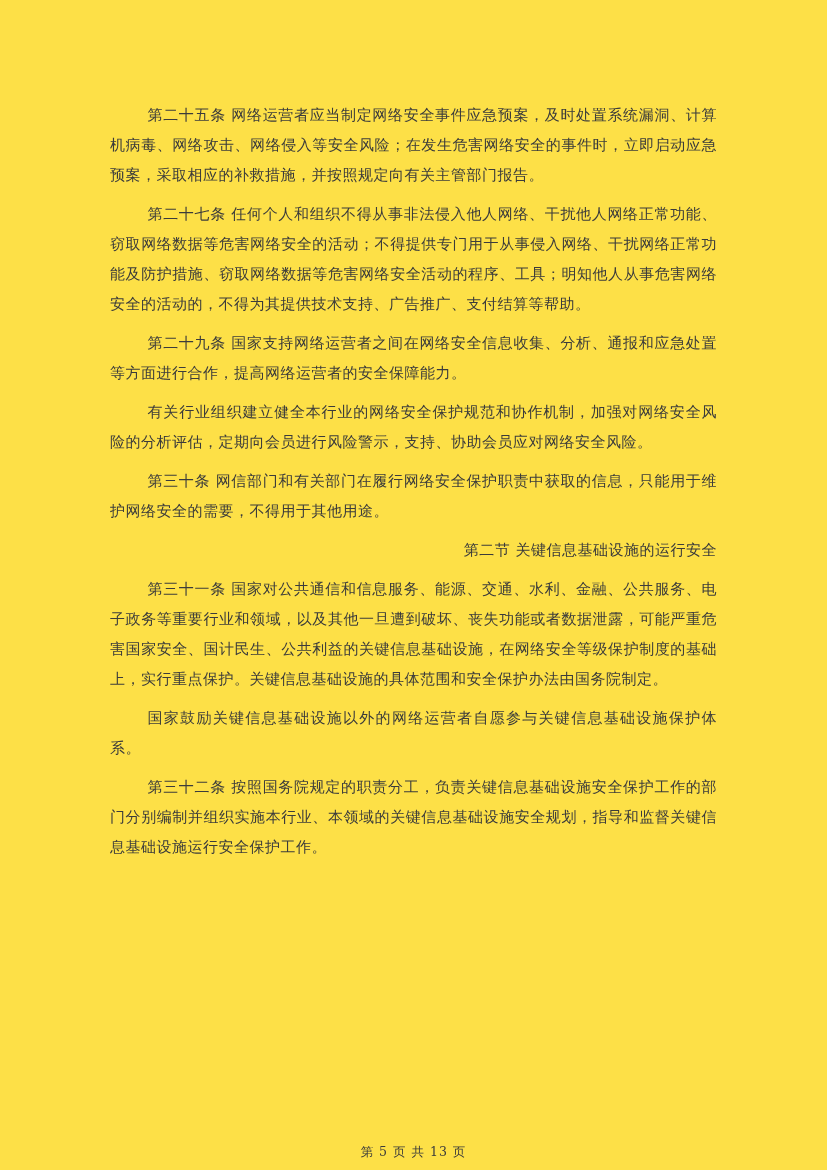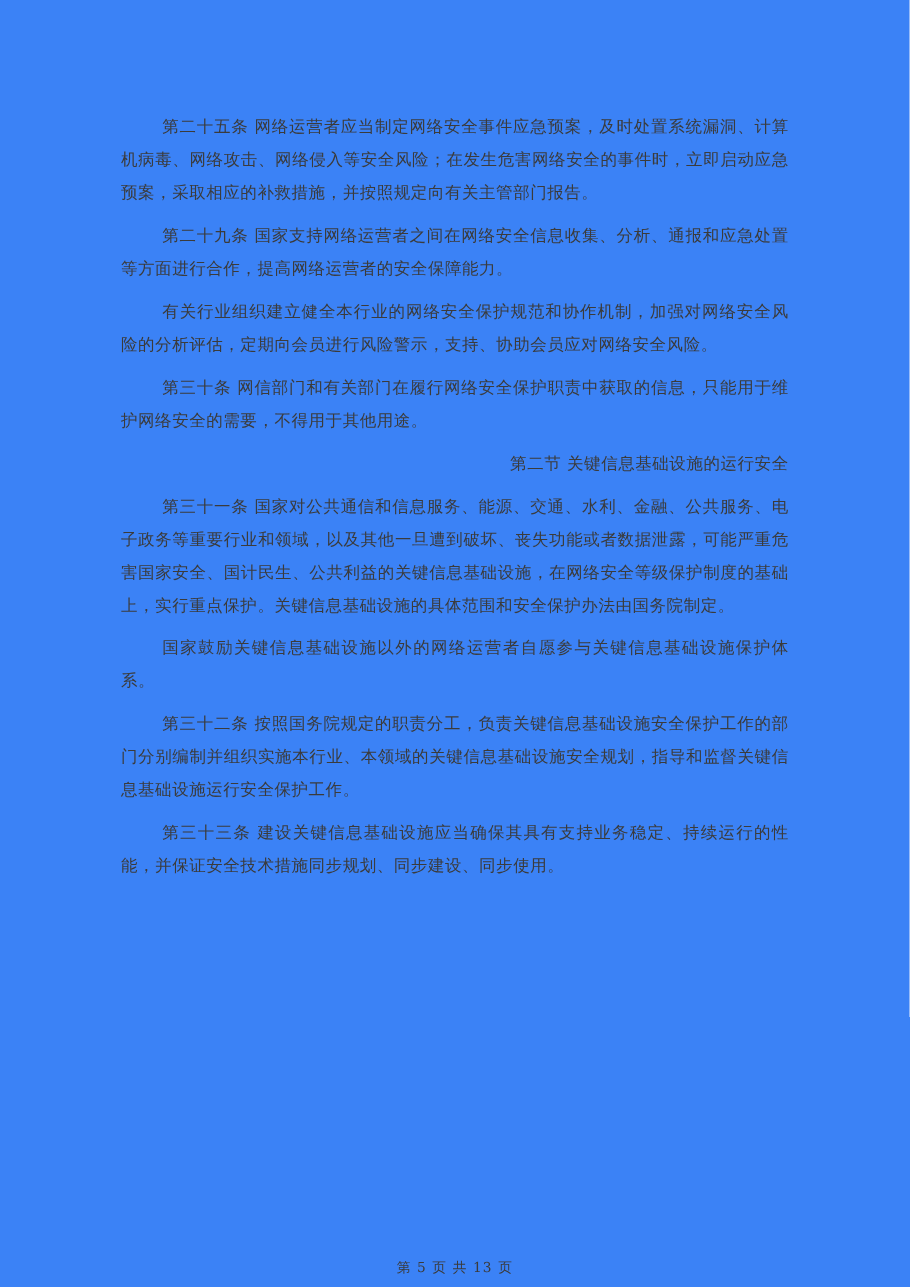--- a/index.html
+++ b/index.html
@@ -5,21 +5,21 @@
   html, body {
     margin: 0;
     padding: 0;
     background: #ffffff;
   }
   .page {
     position: relative;
     width: 827px;
     height: 1170px;
     margin: 0 auto;
-    background: #3b82f6;
+    background: #fde047;
     overflow: hidden;
     font-family: "DejaVu Serif", "Liberation Serif", serif;
   }
   .content {
     position: absolute;
     top: 100px;
     left: 110px;
     width: 607px;
     color: #3b3b3b;
   }
@@ -45,23 +45,23 @@
     color: #3b3b3b;
     letter-spacing: 1px;
   }
 </style>
 </head>
 <body>
 
 <div class="page">
   <div class="content">
     <p>第二十五条 网络运营者应当制定网络安全事件应急预案，及时处置系统漏洞、计算机病毒、网络攻击、网络侵入等安全风险；在发生危害网络安全的事件时，立即启动应急预案，采取相应的补救措施，并按照规定向有关主管部门报告。</p>
+    <p>第二十七条 任何个人和组织不得从事非法侵入他人网络、干扰他人网络正常功能、窃取网络数据等危害网络安全的活动；不得提供专门用于从事侵入网络、干扰网络正常功能及防护措施、窃取网络数据等危害网络安全活动的程序、工具；明知他人从事危害网络安全的活动的，不得为其提供技术支持、广告推广、支付结算等帮助。</p>
     <p>第二十九条 国家支持网络运营者之间在网络安全信息收集、分析、通报和应急处置等方面进行合作，提高网络运营者的安全保障能力。</p>
     <p>有关行业组织建立健全本行业的网络安全保护规范和协作机制，加强对网络安全风险的分析评估，定期向会员进行风险警示，支持、协助会员应对网络安全风险。</p>
     <p>第三十条 网信部门和有关部门在履行网络安全保护职责中获取的信息，只能用于维护网络安全的需要，不得用于其他用途。</p>
     <p class="section-heading">第二节 关键信息基础设施的运行安全</p>
     <p>第三十一条 国家对公共通信和信息服务、能源、交通、水利、金融、公共服务、电子政务等重要行业和领域，以及其他一旦遭到破坏、丧失功能或者数据泄露，可能严重危害国家安全、国计民生、公共利益的关键信息基础设施，在网络安全等级保护制度的基础上，实行重点保护。关键信息基础设施的具体范围和安全保护办法由国务院制定。</p>
     <p>国家鼓励关键信息基础设施以外的网络运营者自愿参与关键信息基础设施保护体系。</p>
     <p>第三十二条 按照国务院规定的职责分工，负责关键信息基础设施安全保护工作的部门分别编制并组织实施本行业、本领域的关键信息基础设施安全规划，指导和监督关键信息基础设施运行安全保护工作。</p>
-    <p>第三十三条 建设关键信息基础设施应当确保其具有支持业务稳定、持续运行的性能，并保证安全技术措施同步规划、同步建设、同步使用。</p>
   </div>
   <div class="footer">第 5 页 共 13 页</div>
 </div>
 
 </body></html>

